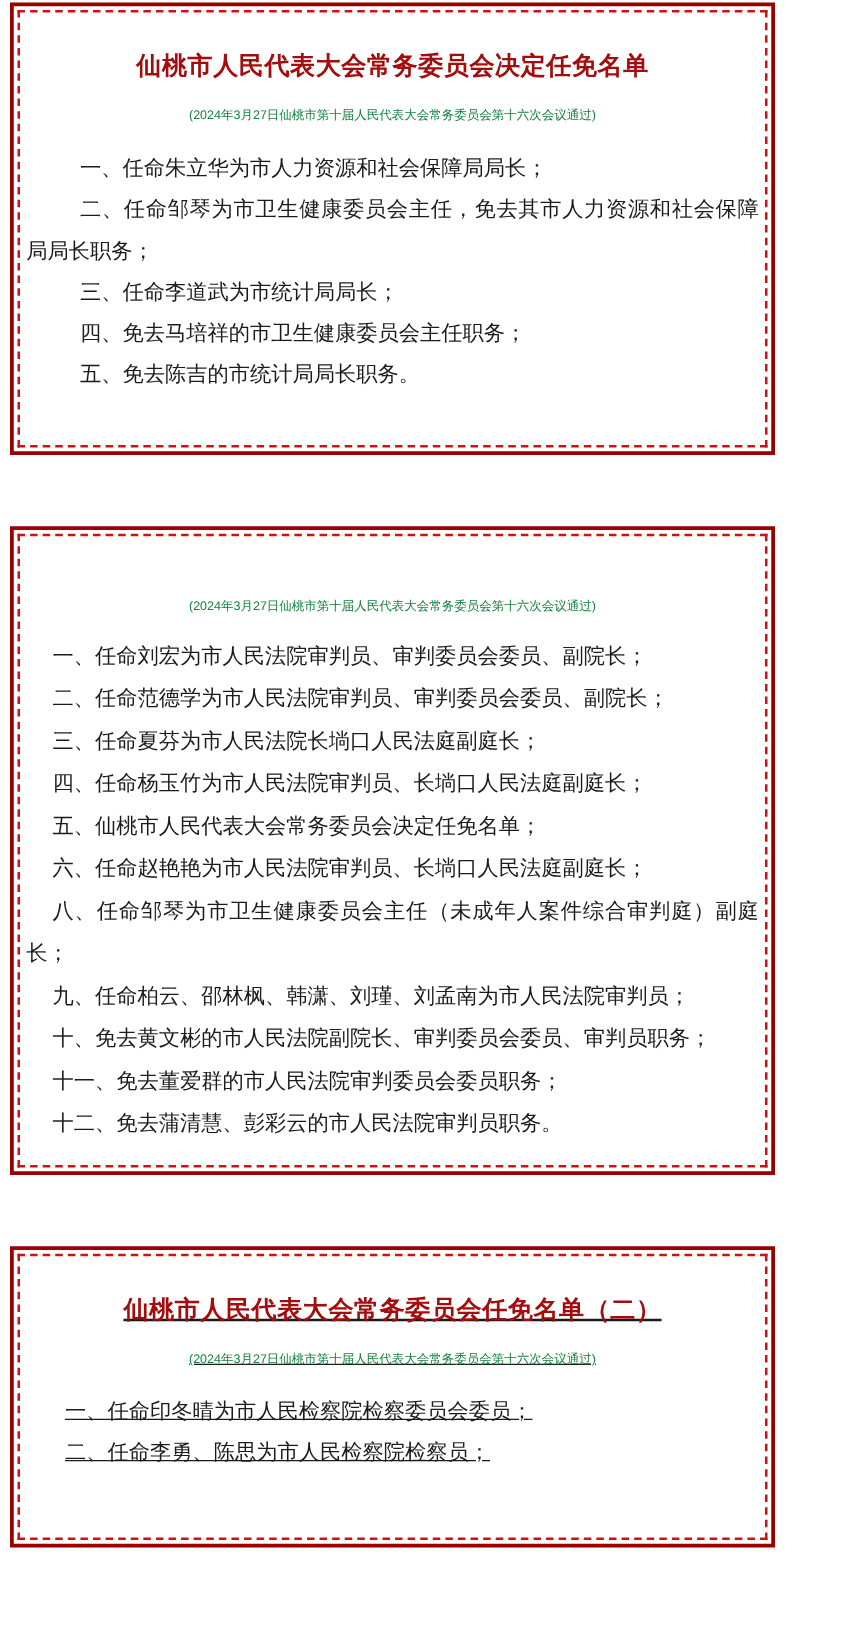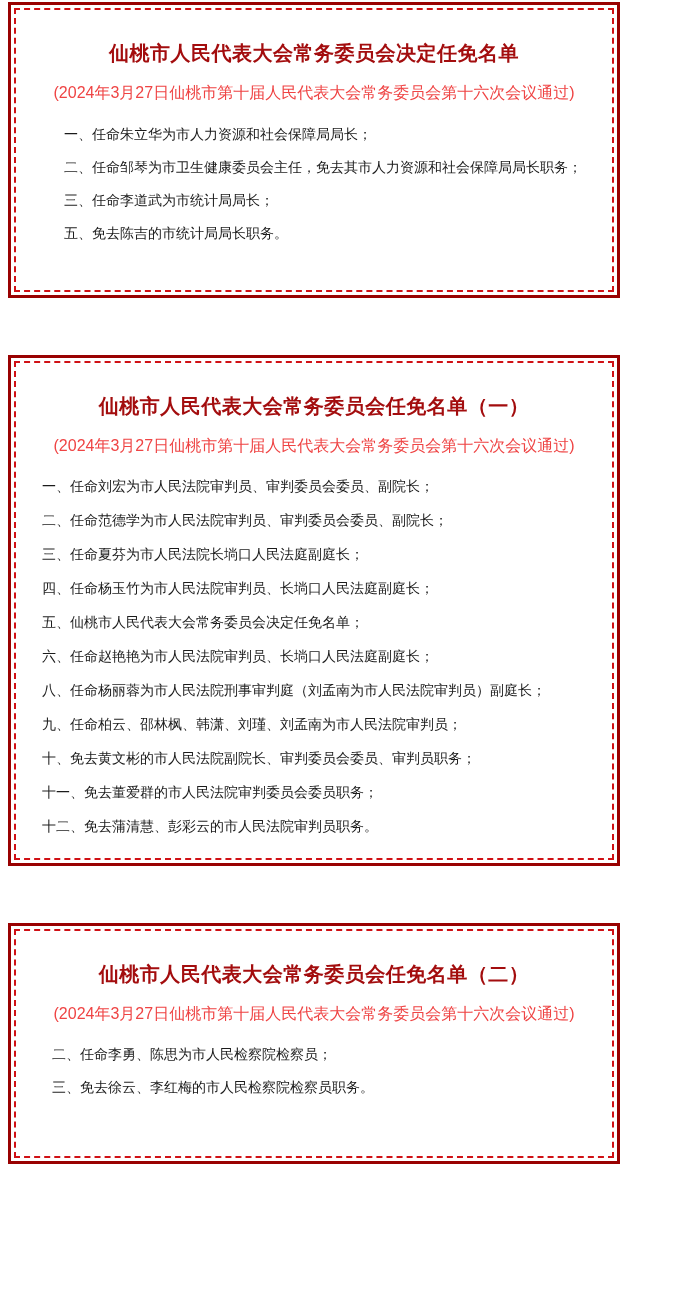--- a/index.html
+++ b/index.html
@@ -14,45 +14,45 @@
   .page {
     width: 628px;
     box-sizing: border-box;
     padding: 2px 8px 10px 8px;
   }
   .notice-box {
     border: 3px solid #990101;
     background: #ffffff;
     margin-bottom: 57px;
   }
-  .notice-box:last-child { margin-bottom: 0; }
+  .notice-box:last-child { margin-bottom: 0; text-decoration: underline; }
   .notice-inner {
     border: 2px dashed #d01015;
     margin: 3px;
     padding: 30px 5px 40px 5px;
   }
   .box-title {
     margin: 0;
     text-align: center;
     color: #a30d0e;
     font-size: 20px;
     line-height: 26px;
     font-weight: bold;
     letter-spacing: 0.5px;
   }
   .box-subtitle {
     margin: 17px 0 0 0;
     text-align: center;
-    font-size: 16px;
+    font-size: 10px;
     line-height: 19px;
-    color: #ef4444;
+    color: #15803d;
   }
   .items {
     margin-top: 15px;
-    font-size: 14px;
+    font-size: 17px;
   }
   .items p {
     margin: 0;
     line-height: 33px;
     text-align: justify;
   }
   .box-1 .items p { text-indent: 43px; }
   .box-1 .items { margin-top: 16px; }
   .box-2 .items p { text-indent: 21px; line-height: 34px; font-family: Liberation Mono, monospace; }
   .box-2 .notice-inner { padding-bottom: 14px; }
@@ -69,65 +69,65 @@
       <h1 class="box-title">仙桃市人民代表大会常务委员会决定任免名单</h1>
       <p class="box-subtitle">(2024年3月27日仙桃市第十届人民代表大会常务委员会第十六次会议通过)</p>
       <div class="items">
 
           <p>一、任命朱立华为市人力资源和社会保障局局长；</p>
 
           <p>二、任命邹琴为市卫生健康委员会主任，免去其市人力资源和社会保障局局长职务；</p>
 
           <p>三、任命李道武为市统计局局长；</p>
 
+          <p>四、免去马培祥的市卫生健康委员会主任职务；</p>
 
           <p>五、免去陈吉的市统计局局长职务。</p>
         </div>
     </div>
   </section>
 
   <section class="notice-box box-2">
     <div class="notice-inner">
-      <h1 class="box-title">仙桃市人民代表大会常务委员会任免名单（一）</h1>
       <p class="box-subtitle">(2024年3月27日仙桃市第十届人民代表大会常务委员会第十六次会议通过)</p>
       <div class="items">
 
           <p>一、任命刘宏为市人民法院审判员、审判委员会委员、副院长；</p>
 
           <p>二、任命范德学为市人民法院审判员、审判委员会委员、副院长；</p>
 
           <p>三、任命夏芬为市人民法院长埫口人民法庭副庭长；</p>
 
           <p>四、任命杨玉竹为市人民法院审判员、长埫口人民法庭副庭长；</p>
 
           <p>五、仙桃市人民代表大会常务委员会决定任免名单；</p>
 
           <p>六、任命赵艳艳为市人民法院审判员、长埫口人民法庭副庭长；</p>
 
 
-          <p>八、任命杨丽蓉为市人民法院刑事审判庭（刘孟南为市人民法院审判员）副庭长；</p>
+          <p>八、任命邹琴为市卫生健康委员会主任（未成年人案件综合审判庭）副庭长；</p>
 
           <p>九、任命柏云、邵林枫、韩潇、刘瑾、刘孟南为市人民法院审判员；</p>
 
           <p>十、免去黄文彬的市人民法院副院长、审判委员会委员、审判员职务；</p>
 
           <p>十一、免去董爱群的市人民法院审判委员会委员职务；</p>
 
           <p>十二、免去蒲清慧、彭彩云的市人民法院审判员职务。</p>
         </div>
     </div>
   </section>
 
   <section class="notice-box box-3">
     <div class="notice-inner">
       <h1 class="box-title">仙桃市人民代表大会常务委员会任免名单（二）</h1>
       <p class="box-subtitle">(2024年3月27日仙桃市第十届人民代表大会常务委员会第十六次会议通过)</p>
       <div class="items">
 
+          <p>一、任命印冬晴为市人民检察院检察委员会委员；</p>
 
           <p>二、任命李勇、陈思为市人民检察院检察员；</p>
 
-          <p>三、免去徐云、李红梅的市人民检察院检察员职务。</p>
         </div>
     </div>
   </section>
 
 </div>
 
 </body></html>

